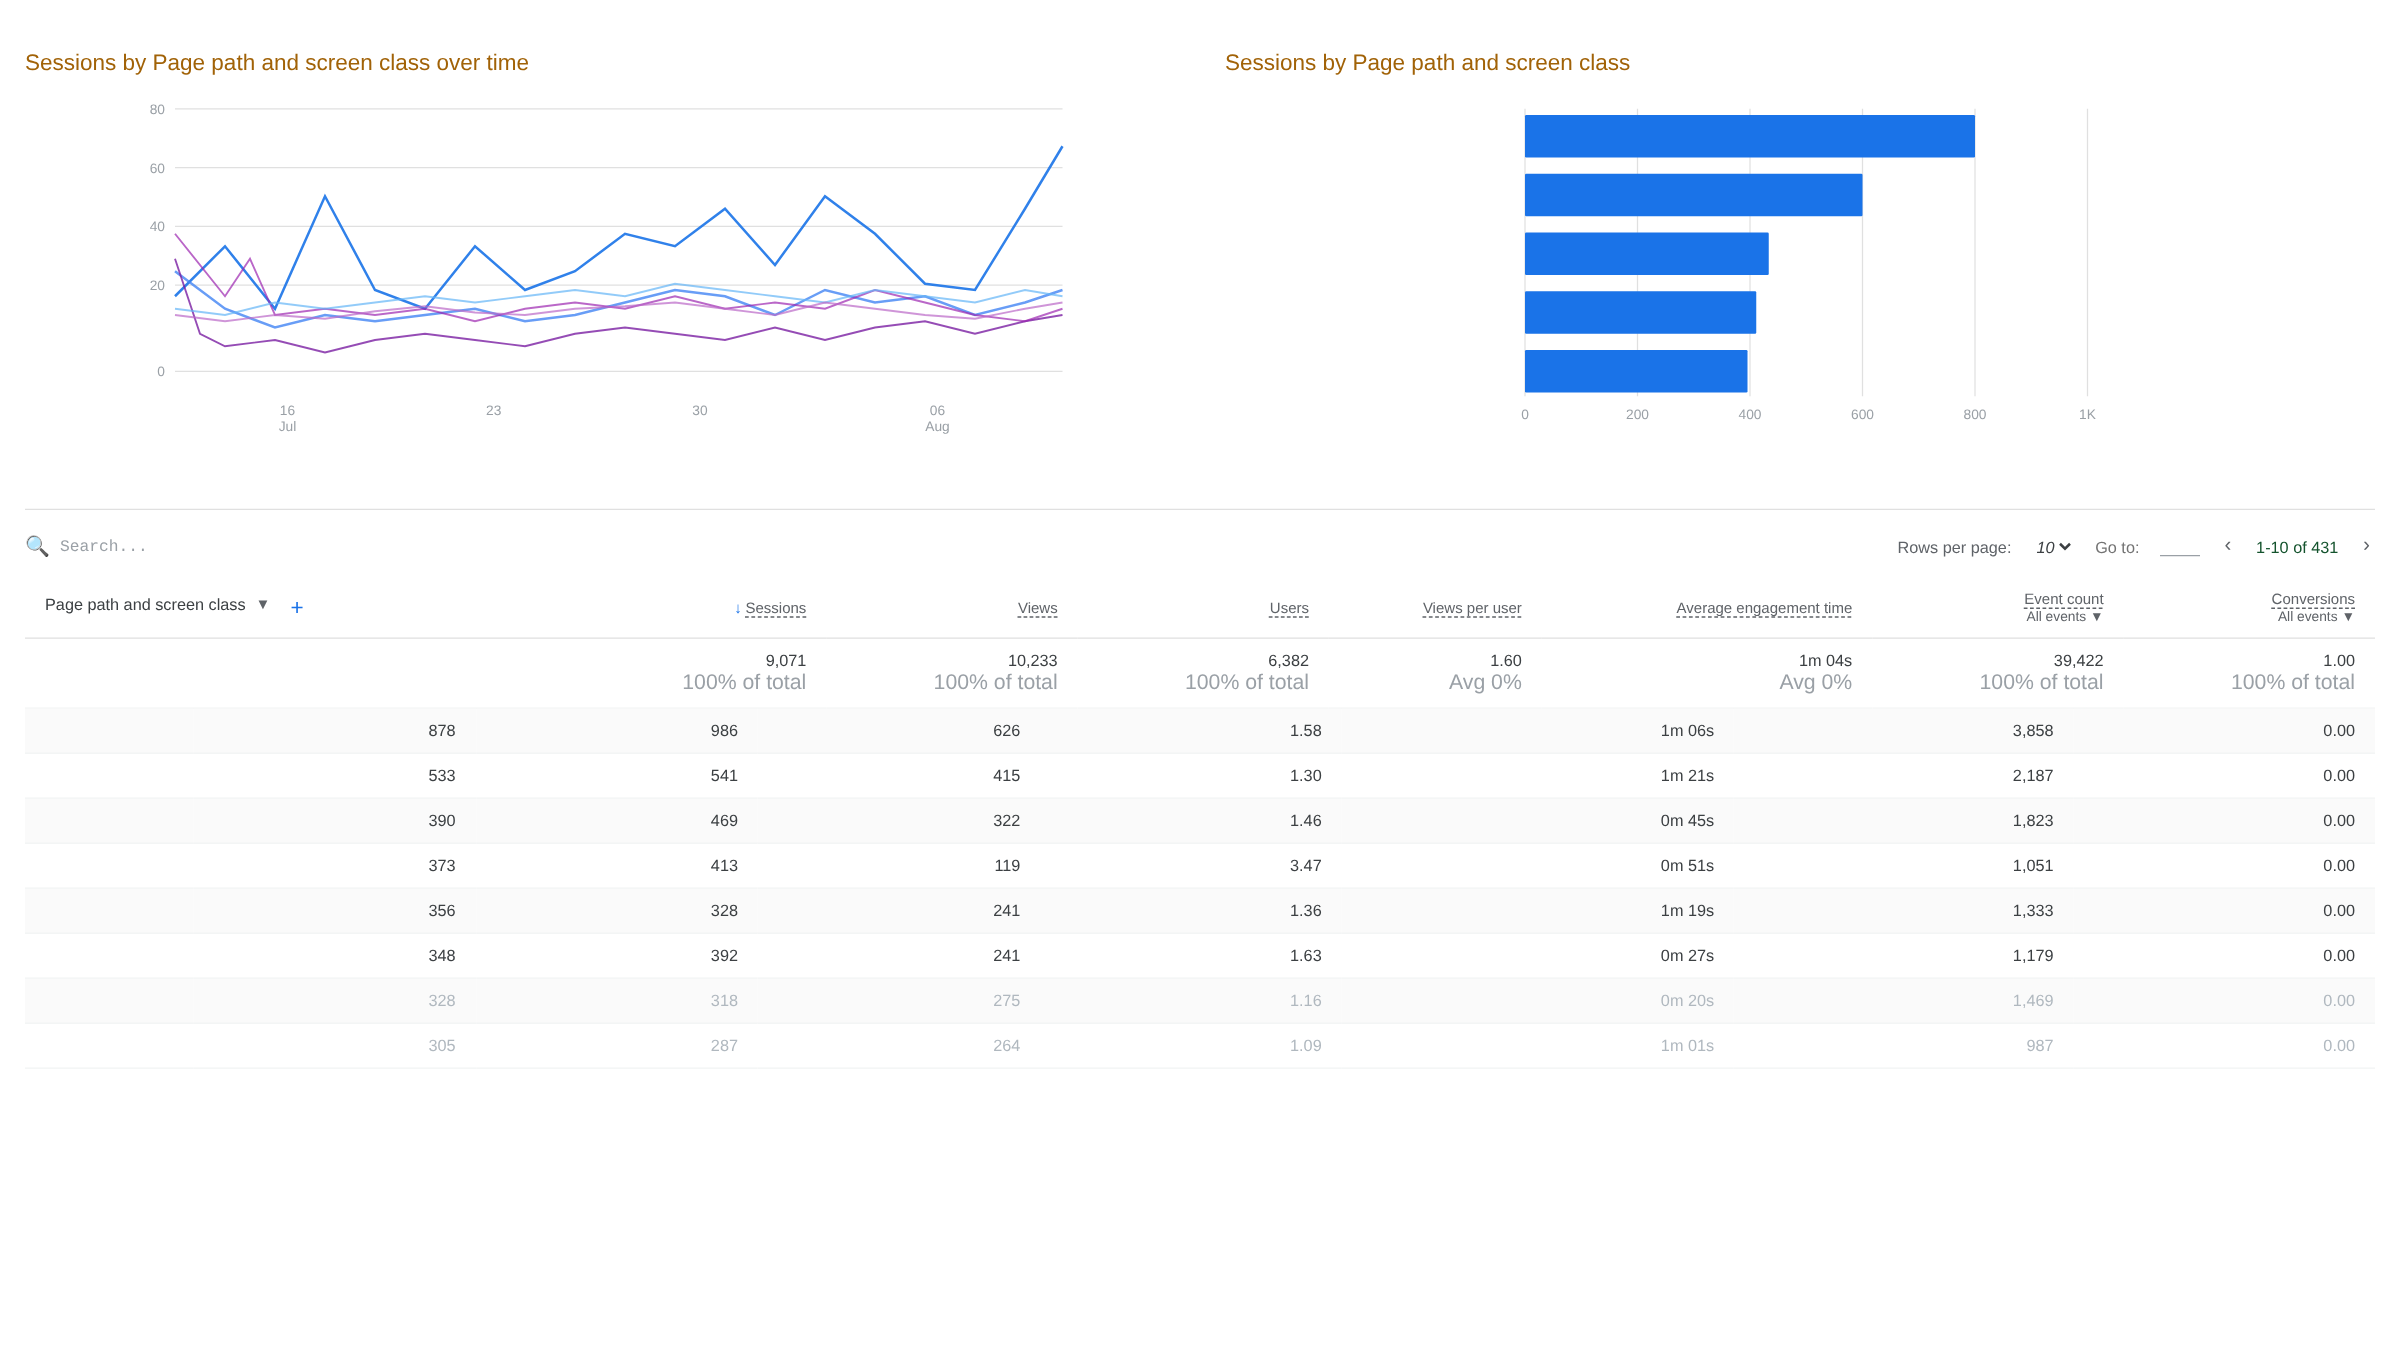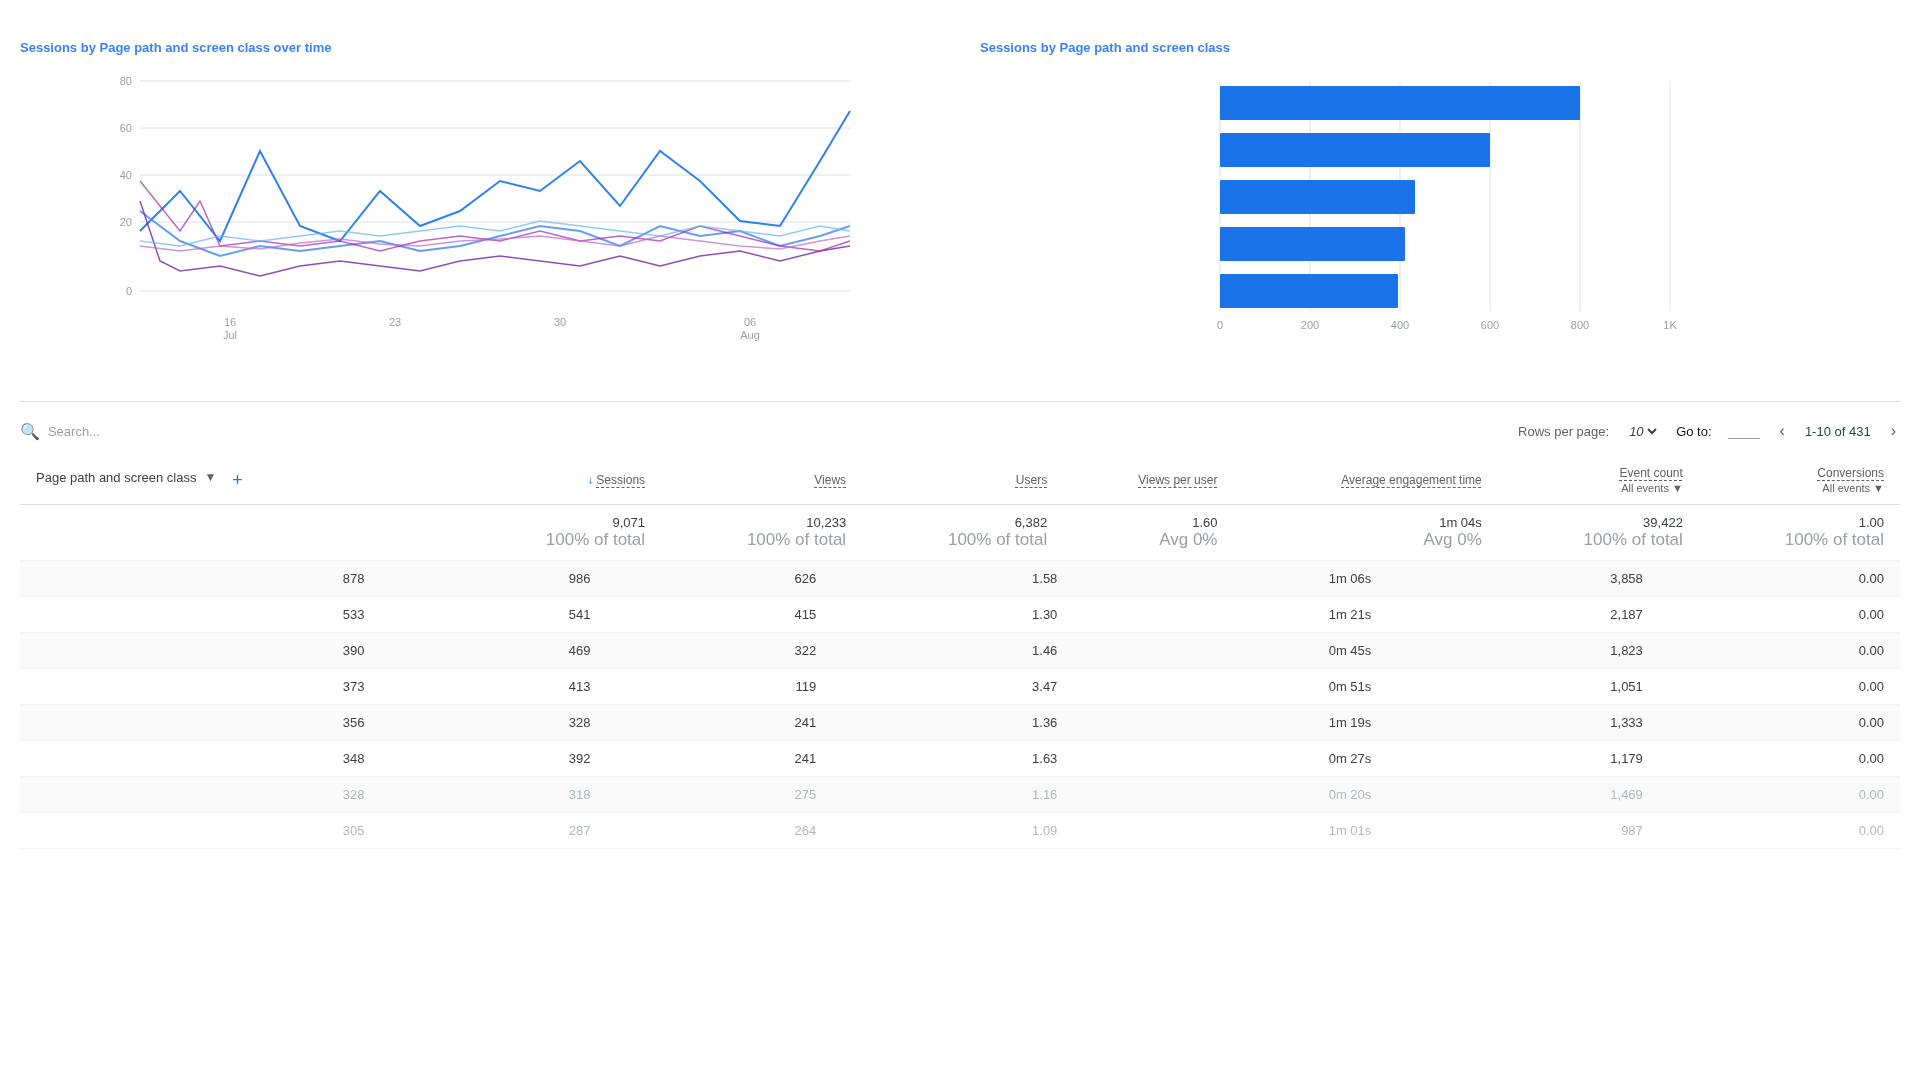--- a/index.html
+++ b/index.html
@@ -6,37 +6,37 @@
     body { font-family: 'Google Sans', Arial, sans-serif; background: #fff; color: #3c4043; font-size: 13px; }
 
     .container { padding: 20px; width: 1920px; min-height: 1080px; background: #fff; }
 
     
     .charts-section { display: flex; gap: 40px; margin-bottom: 30px; padding: 20px 0; }
 
     .line-chart-container { flex: 1; }
     .bar-chart-container { flex: 1; }
 
-    .chart-title { font-size: 13px; color: #3b82f6; margin-bottom: 16px; font-weight: 700; }
+    .chart-title { font-size: 18px; color: #a16207; margin-bottom: 16px; font-weight: 400; }
 
     
     .line-chart-wrapper { position: relative; height: 280px; }
     .line-chart-svg { width: 100%; height: 100%; }
 
     
     .bar-chart-wrapper { position: relative; height: 280px; }
     .bar-chart-svg { width: 100%; height: 100%; }
 
     
     .table-section { border-top: 1px solid #e0e0e0; padding-top: 16px; }
 
     .table-controls { display: flex; align-items: center; justify-content: space-between; margin-bottom: 12px; }
 
     .search-wrapper { display: flex; align-items: center; gap: 8px; color: #5f6368; }
-    .search-wrapper input { border: none; outline: none; font-size: 13px; color: #3c4043; width: 200px; }
+    .search-wrapper input { border: none; outline: none; font-size: 13px; color: #3c4043; width: 200px; font-family: Liberation Mono, monospace; }
     .search-wrapper input::placeholder { color: #9aa0a6; }
 
     .pagination-controls { display: flex; align-items: center; gap: 16px; font-size: 13px; color: #5f6368; }
     .pagination-controls select { border: none; background: none; font-size: 13px; color: #3c4043; cursor: pointer; font-style: italic; }
     .pagination-controls input { width: 32px; border: none; border-bottom: 1px solid #5f6368; text-align: center; font-size: 13px; }
     .pagination-btn { background: none; border: none; cursor: pointer; color: #5f6368; font-size: 16px; padding: 4px; }
     .pagination-info { color: #14532d; }
 
     
     .data-table { width: 100%; border-collapse: collapse; }
@@ -58,21 +58,21 @@
 
     .dim-col { width: 440px; }
 
     .add-btn { color: #1a73e8; font-size: 18px; cursor: pointer; background: none; border: none; margin-left: 8px; }
 
     .dim-filter { display: flex; gap: 8px; }
     .dim-label { font-size: 13px; color: #3c4043; }
     .dim-dropdown { font-size: 12px; color: #5f6368; cursor: pointer; }
 
     .rows-label { color: #5f6368; }
-    .goto-label { color: #0f172a; text-align: center; }
+    .goto-label { color: #737373; text-align: center; }
   </style>
 </head>
 <body>
 
 <div class="container">
 
   <div class="charts-section">
 
     <div class="line-chart-container">
       <div class="chart-title">Sessions by Page path and screen class over time</div>

